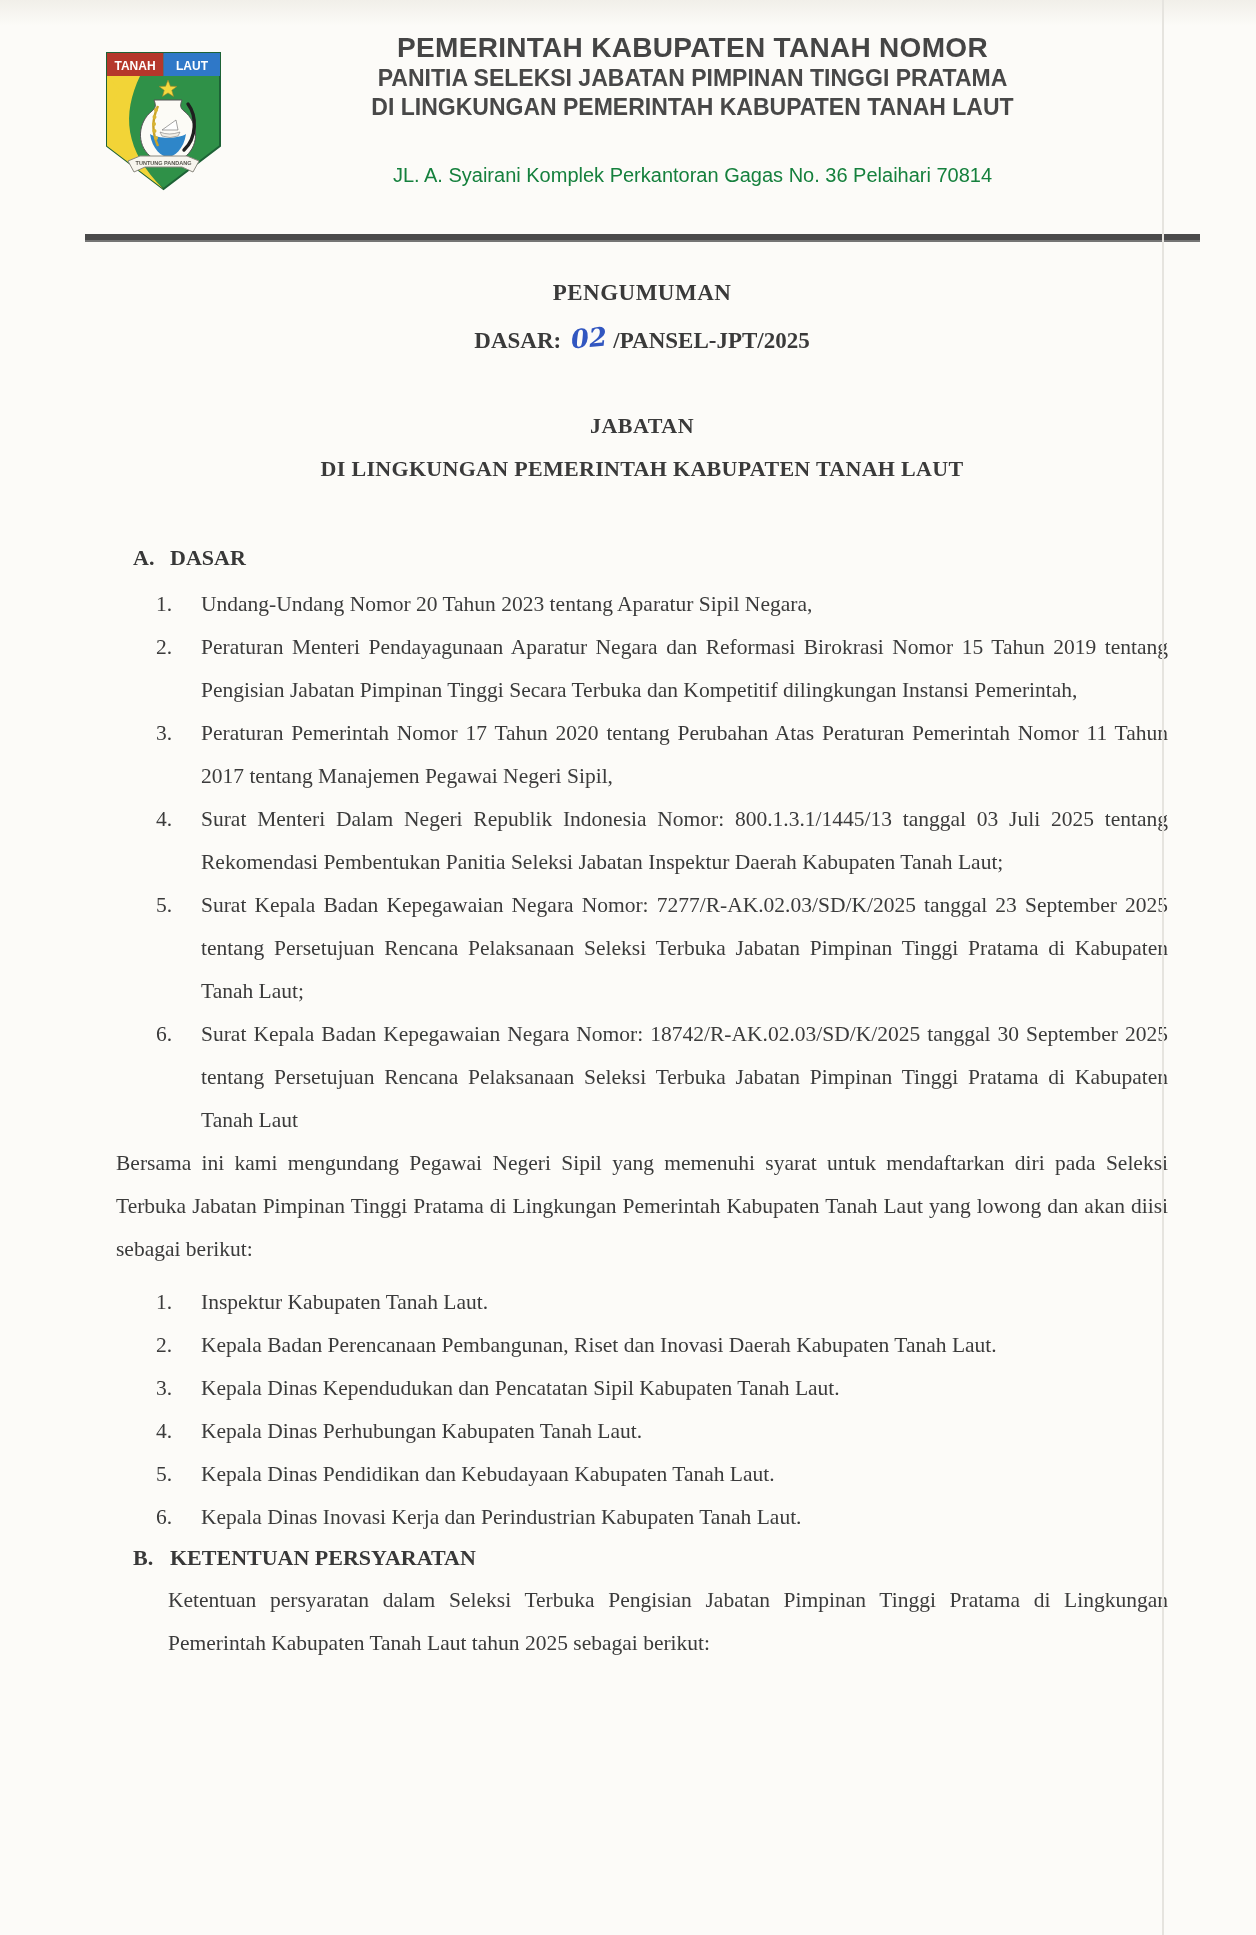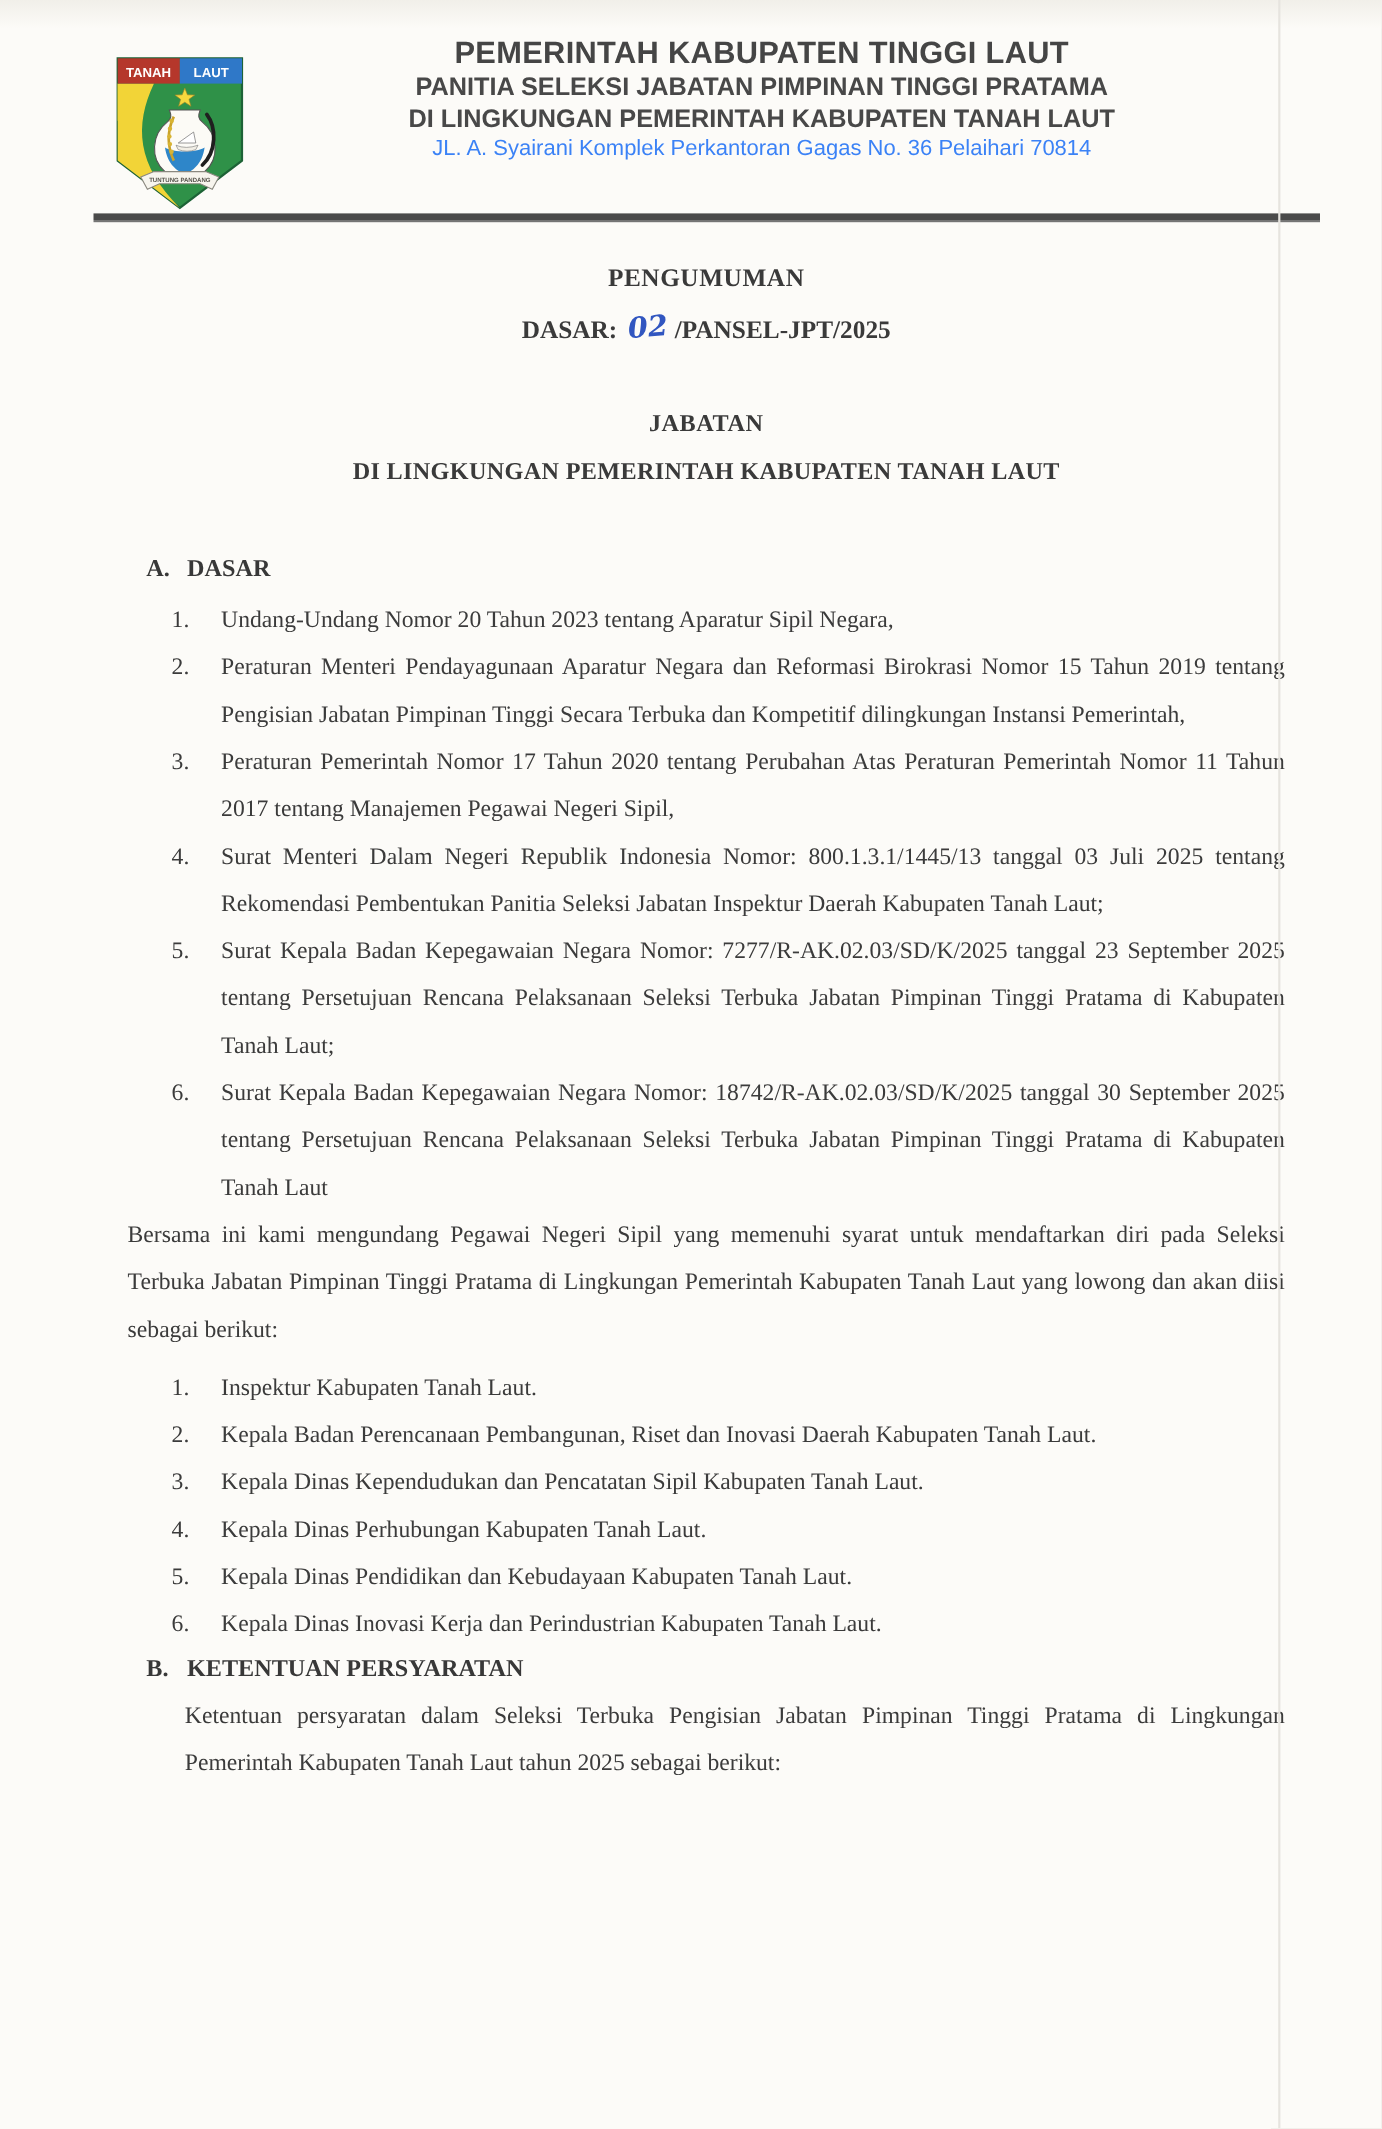--- a/index.html
+++ b/index.html
@@ -23,21 +23,21 @@
   }
 
   
   .header { position:relative; padding-top:32px; min-height:142px; }
   .emblem { position:absolute; left:100px; top:50px; width:127px; height:142px; }
   .header-text { margin-left:225px; width:935px; text-align:center;
                  font-family:"Liberation Sans", sans-serif; }
   .h-line1 { font-size:28px; line-height:32px; font-weight:bold; color:#454545; letter-spacing:0.3px; }
   .h-line2 { font-size:23px; line-height:29px; font-weight:bold; color:#484848; }
   .h-line3 { font-size:23px; line-height:29px; font-weight:bold; color:#484848; }
-  .h-addr  { font-size:20px; line-height:26px; color:#3b82f6; }
+  .h-addr  { font-size:20px; line-height:26px; color:#15803d;margin-top:40px; }
   .h-phone { font-size:20px; line-height:26px; color:#5a5a5a; }
 
   .double-rule {
     margin:46px 0 0 85px; width:1115px; height:2px;
     border-top:6px solid #4a4a4a; border-bottom:2px solid #757575;
   }
 
   
   .content { padding:0 88px;margin-left:28px; }
   .centered { text-align:center; font-weight:bold; color:#3a3a3a; }
@@ -100,21 +100,21 @@
         <circle cx="54.5" cy="67" r="2" fill="#d8b433"></circle>
       <circle cx="54" cy="74" r="2" fill="#d8b433"></circle>
         <circle cx="54.5" cy="81" r="2" fill="#d8b433"></circle>
       <circle cx="56" cy="88" r="2" fill="#d8b433"></circle>
 
       <path d="M28,111 L40,106 L87,106 L99,111 L93,122 L82,117 L45,117 L34,122 Z" fill="#f7f5ee" stroke="#8a887f" stroke-width="1"></path>
       <text x="63.5" y="115" text-anchor="middle" font-family="Liberation Sans, sans-serif" font-size="5.5" font-weight="bold" fill="#56544c">TUNTUNG PANDANG</text>
     </svg>
 
     <div class="header-text">
-      <div class="h-line1">PEMERINTAH KABUPATEN TINGGI LAUT</div>
+      <div class="h-line1">PEMERINTAH KABUPATEN TANAH NOMOR</div>
       <div class="h-line2">PANITIA SELEKSI JABATAN PIMPINAN TINGGI PRATAMA</div>
       <div class="h-line3">DI LINGKUNGAN PEMERINTAH KABUPATEN TANAH LAUT</div>
       <div class="h-addr">JL. A. Syairani Komplek Perkantoran Gagas No. 36 Pelaihari 70814</div>
     </div>
   </div>
 
   <div class="double-rule"></div>
 
   <div class="content">
     <div class="centered t-pengumuman">PENGUMUMAN</div>

